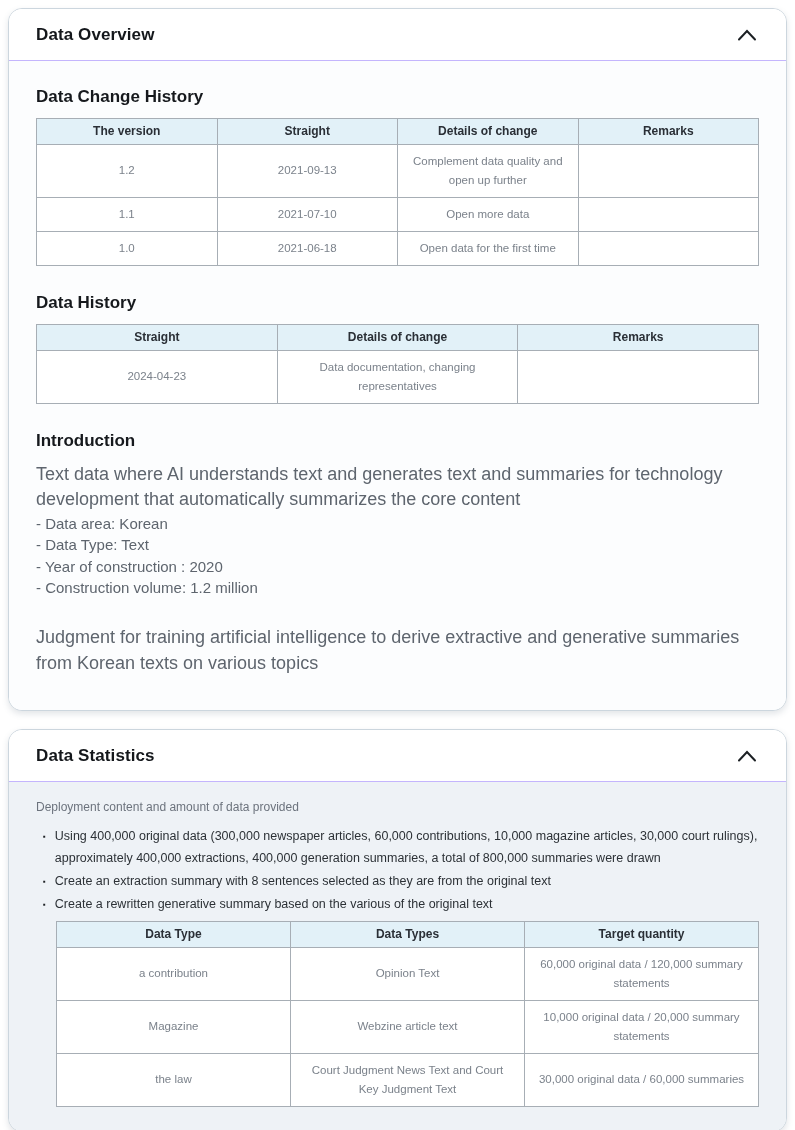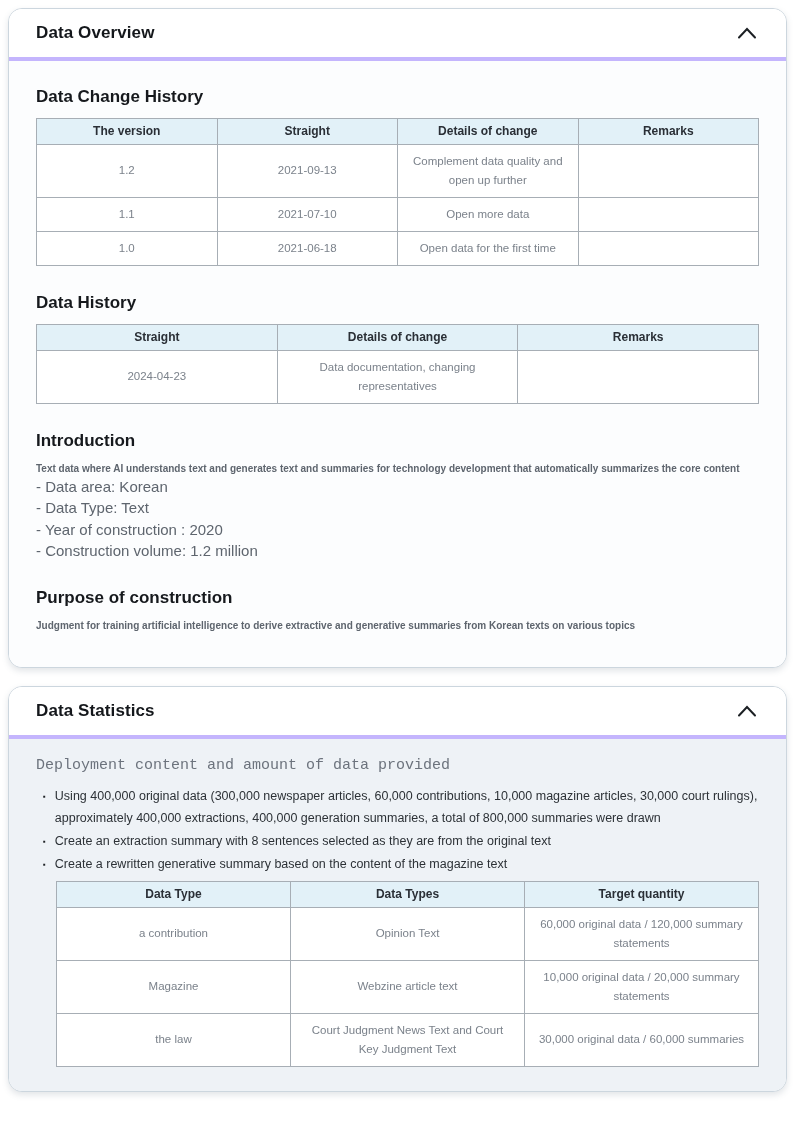--- a/index.html
+++ b/index.html
@@ -22,21 +22,21 @@
     box-shadow: 0 3px 6px rgba(96,112,128,0.18);
   }
   .card + .card { margin-top: 18px; }
   .card-header {
     display: flex;
     align-items: center;
     justify-content: space-between;
     height: 52px;
     padding: 0 27px;
     background: #ffffff;
-    border-bottom: 4px solid #c4b5fd;
+    border-bottom: 1px solid #c4b5fd;
     cursor: pointer;
   }
   .card-title {
     margin: 0;
     font-size: 17px;
     font-weight: 700;
     color: #14171b;
     letter-spacing: 0.1px;
   }
   .chevron-btn {
@@ -83,34 +83,32 @@
     font-size: 11.5px;
     color: #7b828b;
     padding: 7px 10px;
     line-height: 1.65;
   }
   .cols-4 th, .cols-4 td { width: 25%; }
   .cols-3 th, .cols-3 td { width: 33.333%; }
 
   
   .body-text {
-    font-size: 10px;
+    font-size: 18px;
     color: #5e656e;
     line-height: 1.42;
     margin: 0;
-    font-weight: bold;
   }
   .line-list div { font-size: 15px; color: #5e656e; line-height: 1.42; }
 
   
   .subtitle {
     margin: 4px 0 12px;
-    font-size: 15px;
+    font-size: 12px;
     color: #6c737d;
-    font-family: Liberation Mono, monospace;
   }
   ul.bullets { list-style: none; margin: 0 0 5px; padding: 0 0 0 7px; }
   .bullets li {
     display: flex;
     gap: 9px;
     font-size: 12.5px;
     color: #2c3136;
     line-height: 1.75;
     margin-bottom: 1px;
   }
@@ -199,21 +197,20 @@
         <p class="body-text">Text data where AI understands text and generates text and summaries for technology development that automatically summarizes the core content</p>
         <div class="line-list">
             <div>- Data area: Korean</div>
             <div>- Data Type: Text</div>
             <div>- Year of construction : 2020</div>
             <div>- Construction volume: 1.2 million</div>
           </div>
       </section>
 
       <section class="section">
-        <h3 class="section-heading">Purpose of construction</h3>
         <p class="body-text">Judgment for training artificial intelligence to derive extractive and generative summaries from Korean texts on various topics</p>
       </section>
 
     </div>
   </section>
 
   <section class="card">
     <header class="card-header">
       <h2 class="card-title">Data Statistics</h2>
       <button class="chevron-btn">
@@ -232,21 +229,21 @@
           <li>
             <span class="bullet-mark">▪</span>
             <span>Using 400,000 original data (300,000 newspaper articles, 60,000 contributions, 10,000 magazine articles, 30,000 court rulings), approximately 400,000 extractions, 400,000 generation summaries, a total of 800,000 summaries were drawn</span>
           </li>
           <li>
             <span class="bullet-mark">▪</span>
             <span>Create an extraction summary with 8 sentences selected as they are from the original text</span>
           </li>
           <li>
             <span class="bullet-mark">▪</span>
-            <span>Create a rewritten generative summary based on the content of the magazine text</span>
+            <span>Create a rewritten generative summary based on the various of the original text</span>
           </li>
         </ul>
 
       <div class="stats-table-wrap">
         <table class="data-table cols-3" data-table="statistics.table">
             <thead>
               <tr>
                 <th>Data Type</th>
                 <th>Data Types</th>
                 <th>Target quantity</th>

